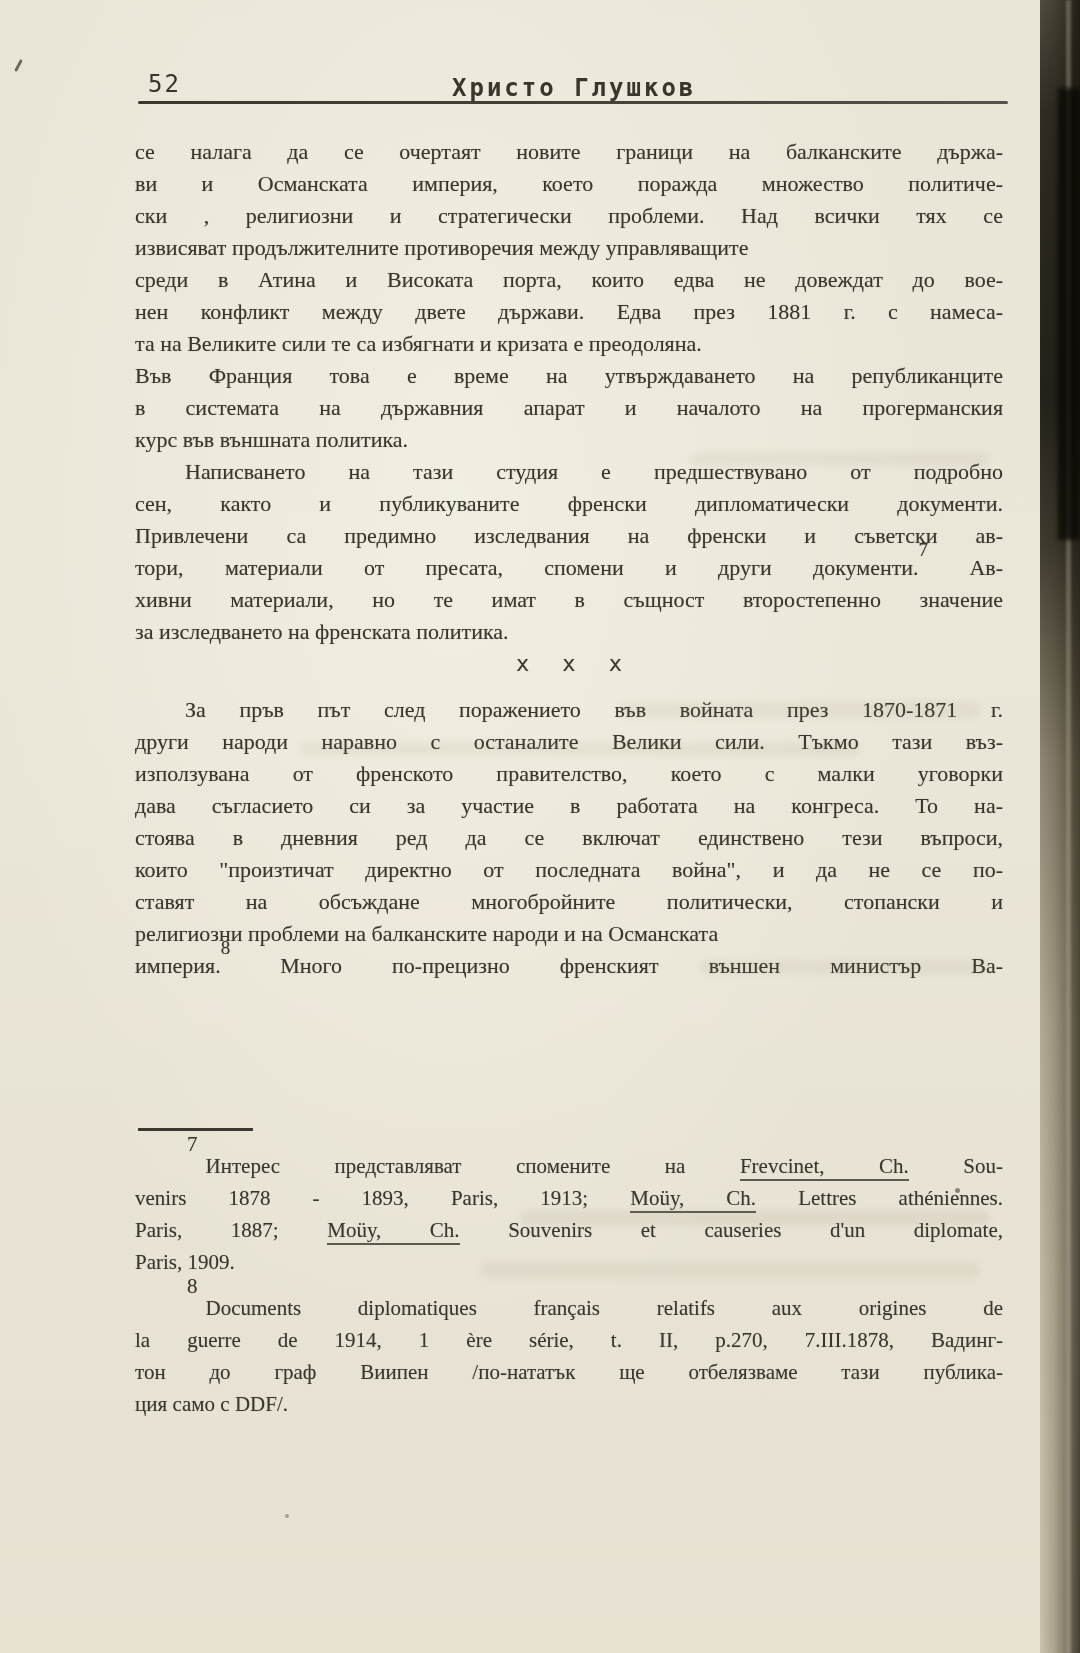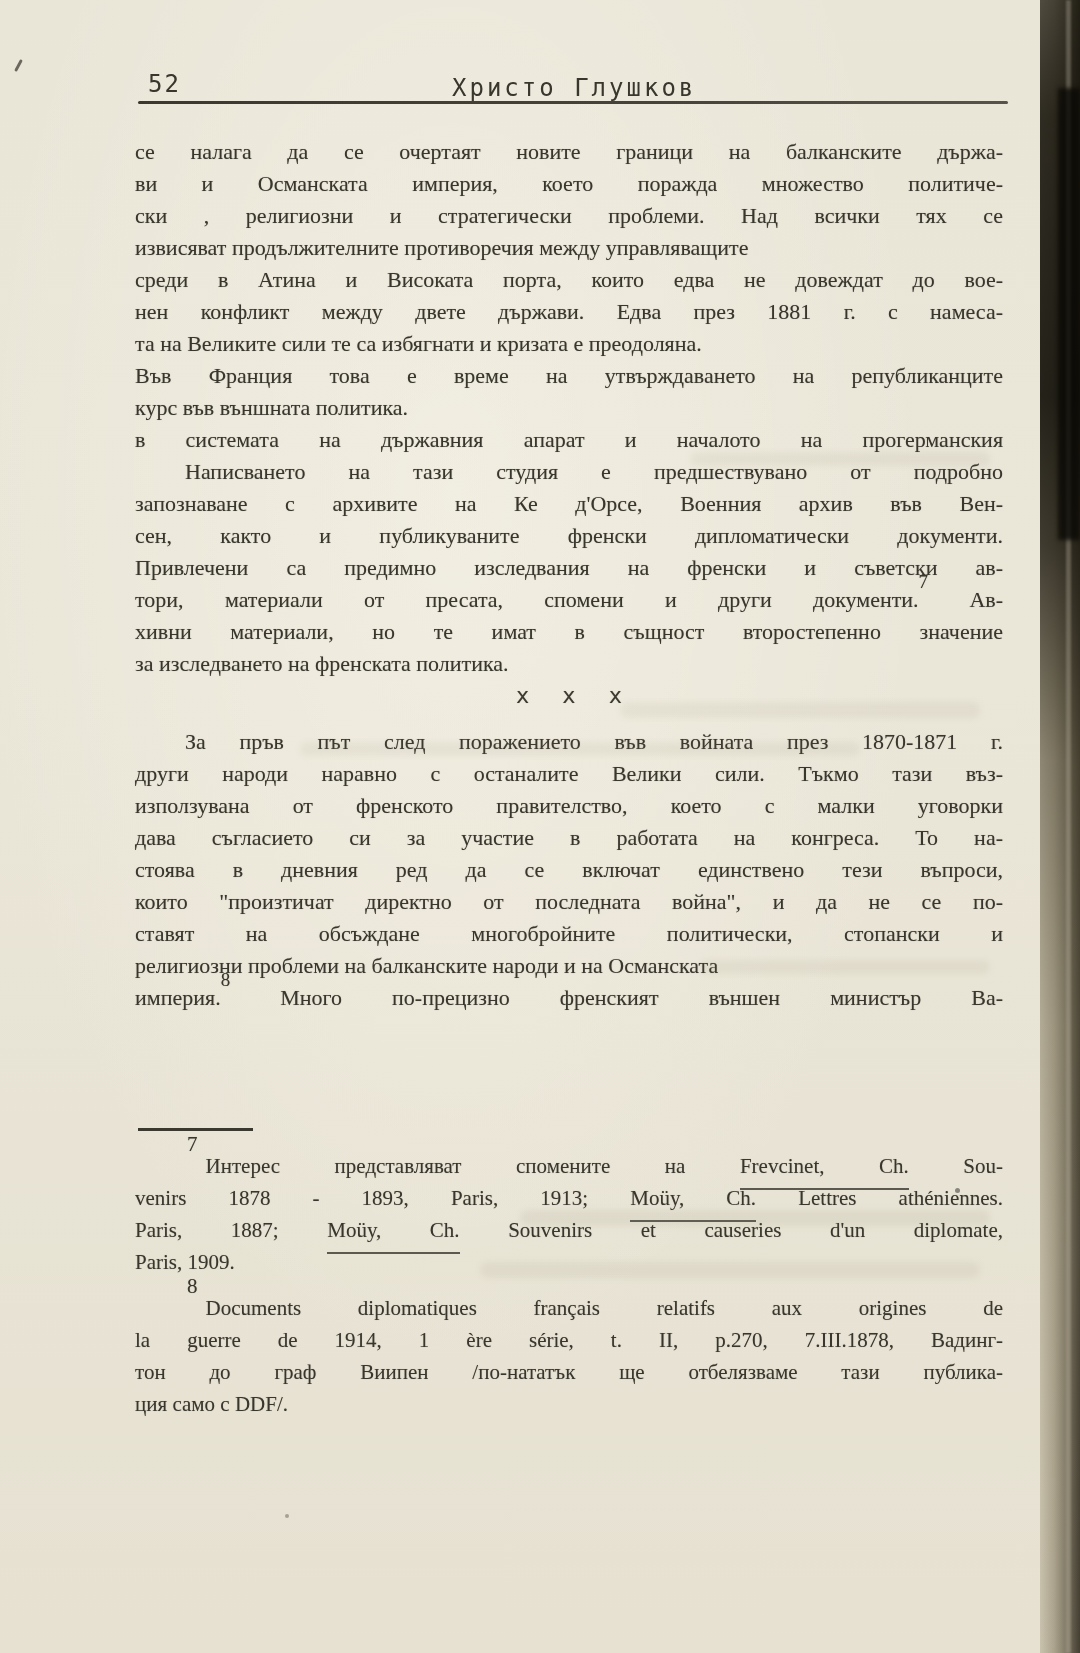--- a/index.html
+++ b/index.html
@@ -17,30 +17,30 @@
     position:absolute;left:135px;top:136px;width:868px;
     font-size:22px;
     text-shadow:0 0 1px rgba(56,54,45,0.35);
   }
   .ln{height:32px;line-height:32px;text-align:justify;text-align-last:justify;font-family:Liberation Serif, serif;}
   .ln.left{text-align-last:left;}
   .ln.indent{text-indent:50px;}
   .sep{height:32px;line-height:32px;text-align:center;text-align-last:center;word-spacing:20px;margin-bottom:14px;color:#3c3a31;}
   sup.ref{font-size:19px;line-height:0;position:relative;top:-11px;}
   .hdr-num{position:absolute;left:148px;top:70px;font-size:24px;letter-spacing:2px;}
-  .hdr-title{position:absolute;left:452px;top:74px;font-size:24px;letter-spacing:3px;}
+  .hdr-title{position:absolute;left:452px;top:74px;font-size:24px;letter-spacing:3px;font-weight:bold;}
   .hdr-rule{position:absolute;left:138px;top:101px;width:870px;height:3px;
     background:linear-gradient(to right,#3b382f,#46433a 60%,#56534a);border-radius:2px;}
   .fn-rule{position:absolute;left:138px;top:1128px;width:115px;height:3px;background:#3b382f;}
   .fn-block{position:absolute;left:135px;top:1150px;width:868px;font-size:21px;
     text-shadow:0 0 1px rgba(56,54,45,0.3);}
   .fn-first{text-indent:52px;}
   sup.fn-marker{font-size:21px;line-height:0;position:relative;top:-14px;padding-right:8px;}
   .fn8{margin-top:14px;}
-  .u{border-bottom:2px solid rgba(56,54,45,0.8);padding-bottom:10px;}
+  .u{border-bottom:2px solid rgba(56,54,45,0.8);padding-bottom:1px;}
   .tick{position:absolute;left:17px;top:59px;width:3px;height:13px;background:#4c4940;
     transform:rotate(28deg);border-radius:2px;opacity:.8;}
   .speck{position:absolute;background:#55524a;border-radius:50%;}
   .speck.s1{left:955px;top:1188px;width:5px;height:5px;opacity:.65;}
   .speck.s2{left:285px;top:1514px;width:4px;height:4px;opacity:.45;}
   .sm{position:absolute;background:#8d8569;opacity:.09;filter:blur(3px);border-radius:8px;}
   .sm.a{left:690px;top:452px;width:300px;height:14px;}
   .sm.b{left:620px;top:702px;width:360px;height:16px;}
   .sm.c{left:300px;top:742px;width:560px;height:14px;}
   .sm.d{left:700px;top:960px;width:290px;height:14px;}
@@ -78,25 +78,24 @@
   <div class="body-block">
 
     <div class="ln">се налага да се очертаят новите граници на балканските държа-</div>
     <div class="ln">ви и Османската империя, което поражда множество политиче-</div>
     <div class="ln">ски , религиозни и стратегически проблеми. Над всички тях  се</div>
     <div class="ln left">извисяват продължителните противоречия между управляващите</div>
     <div class="ln">среди в Атина и Високата порта, които едва не довеждат до вое-</div>
     <div class="ln">нен конфликт между двете държави. Едва през 1881 г. с намеса-</div>
     <div class="ln left">та на Великите сили те са избягнати и кризата е преодоляна.</div>
     <div class="ln">Във Франция това е време на утвърждаването на републиканците</div>
+    <div class="ln">в системата на държавния апарат и началото на прогерманския</div>
     <div class="ln left">курс във външната политика.</div>
-    <div class="ln">в системата на държавния апарат и началото на прогерманския</div>
 
     <div class="ln indent">Написването на тази студия е предшествувано от  подробно</div>
-    <div class="ln">запознаване с архивите на Ке д'Орсе, Военния архив във Вен-</div>
     <div class="ln">сен, както и публикуваните френски дипломатически документи.</div>
     <div class="ln">Привлечени са предимно изследвания на френски и съветски  ав-</div>
     <div class="ln"><span>тори, материали от пресата, спомени и други документи.</span><sup class="ref">7</sup>
       <span>Ав-</span>
     </div>
     <div class="ln">хивни материали, но те имат в същност второстепенно значение</div>
     <div class="ln left">за изследването на френската политика.</div>
 
     <div class="sep">х х х</div>
 

